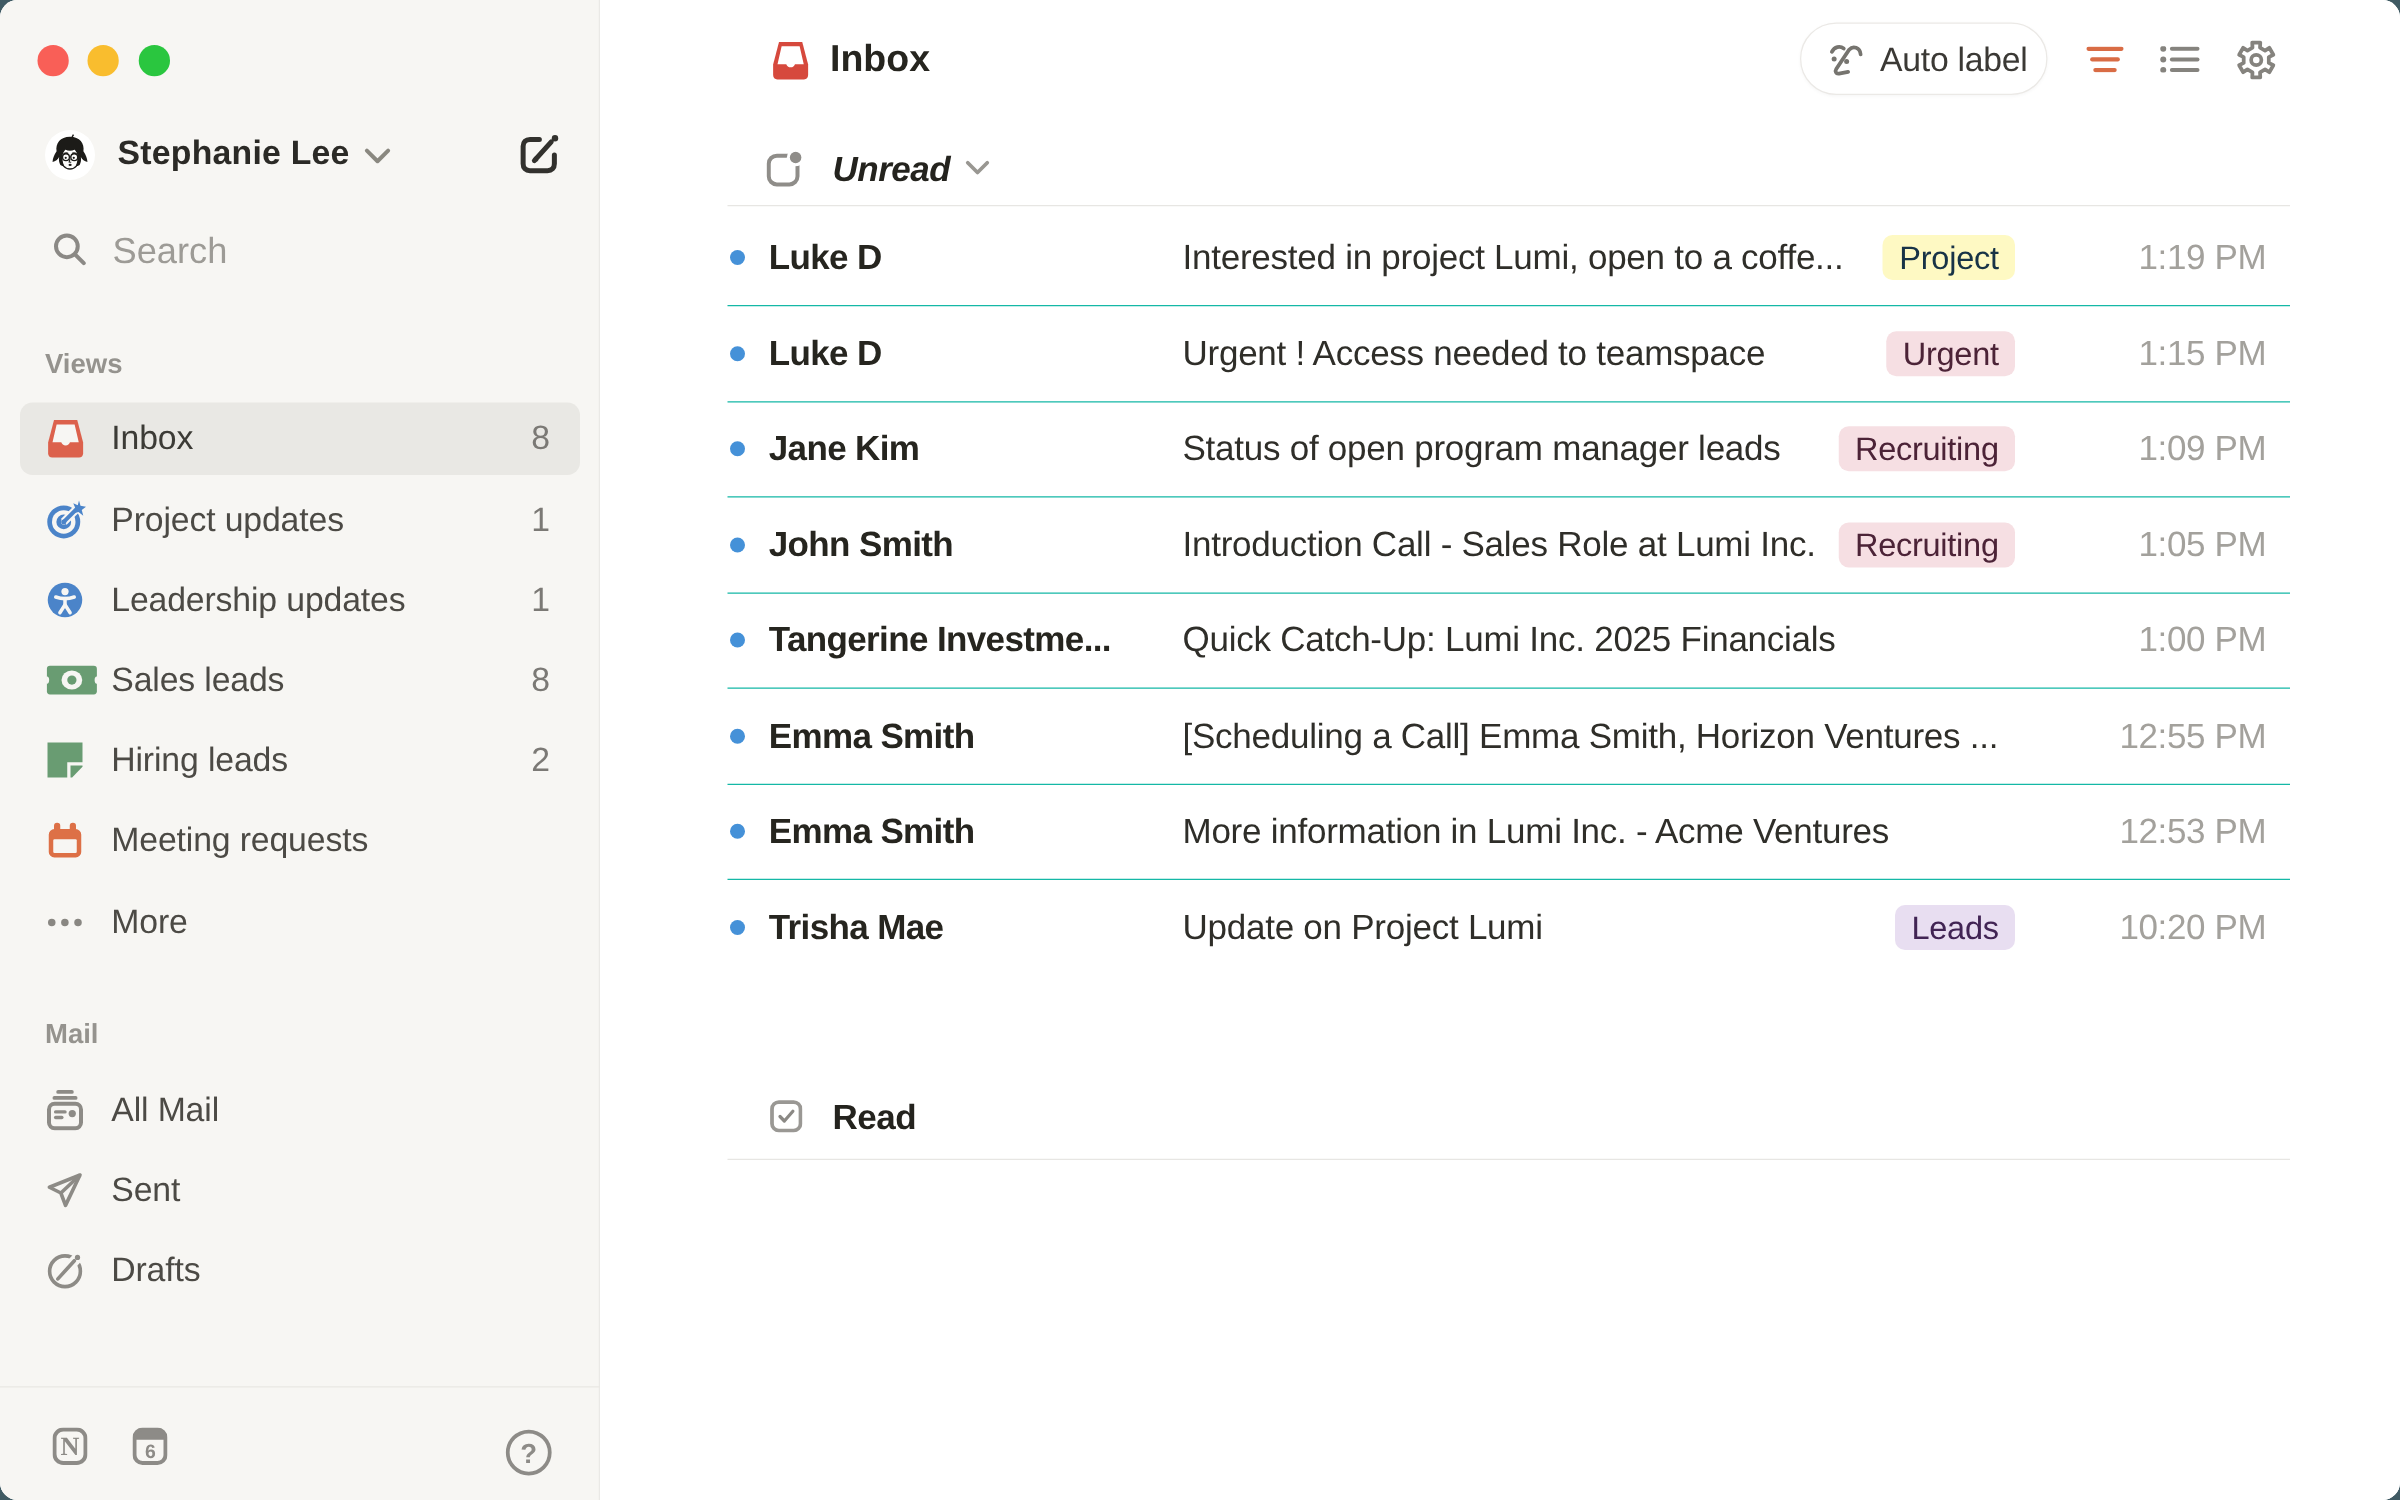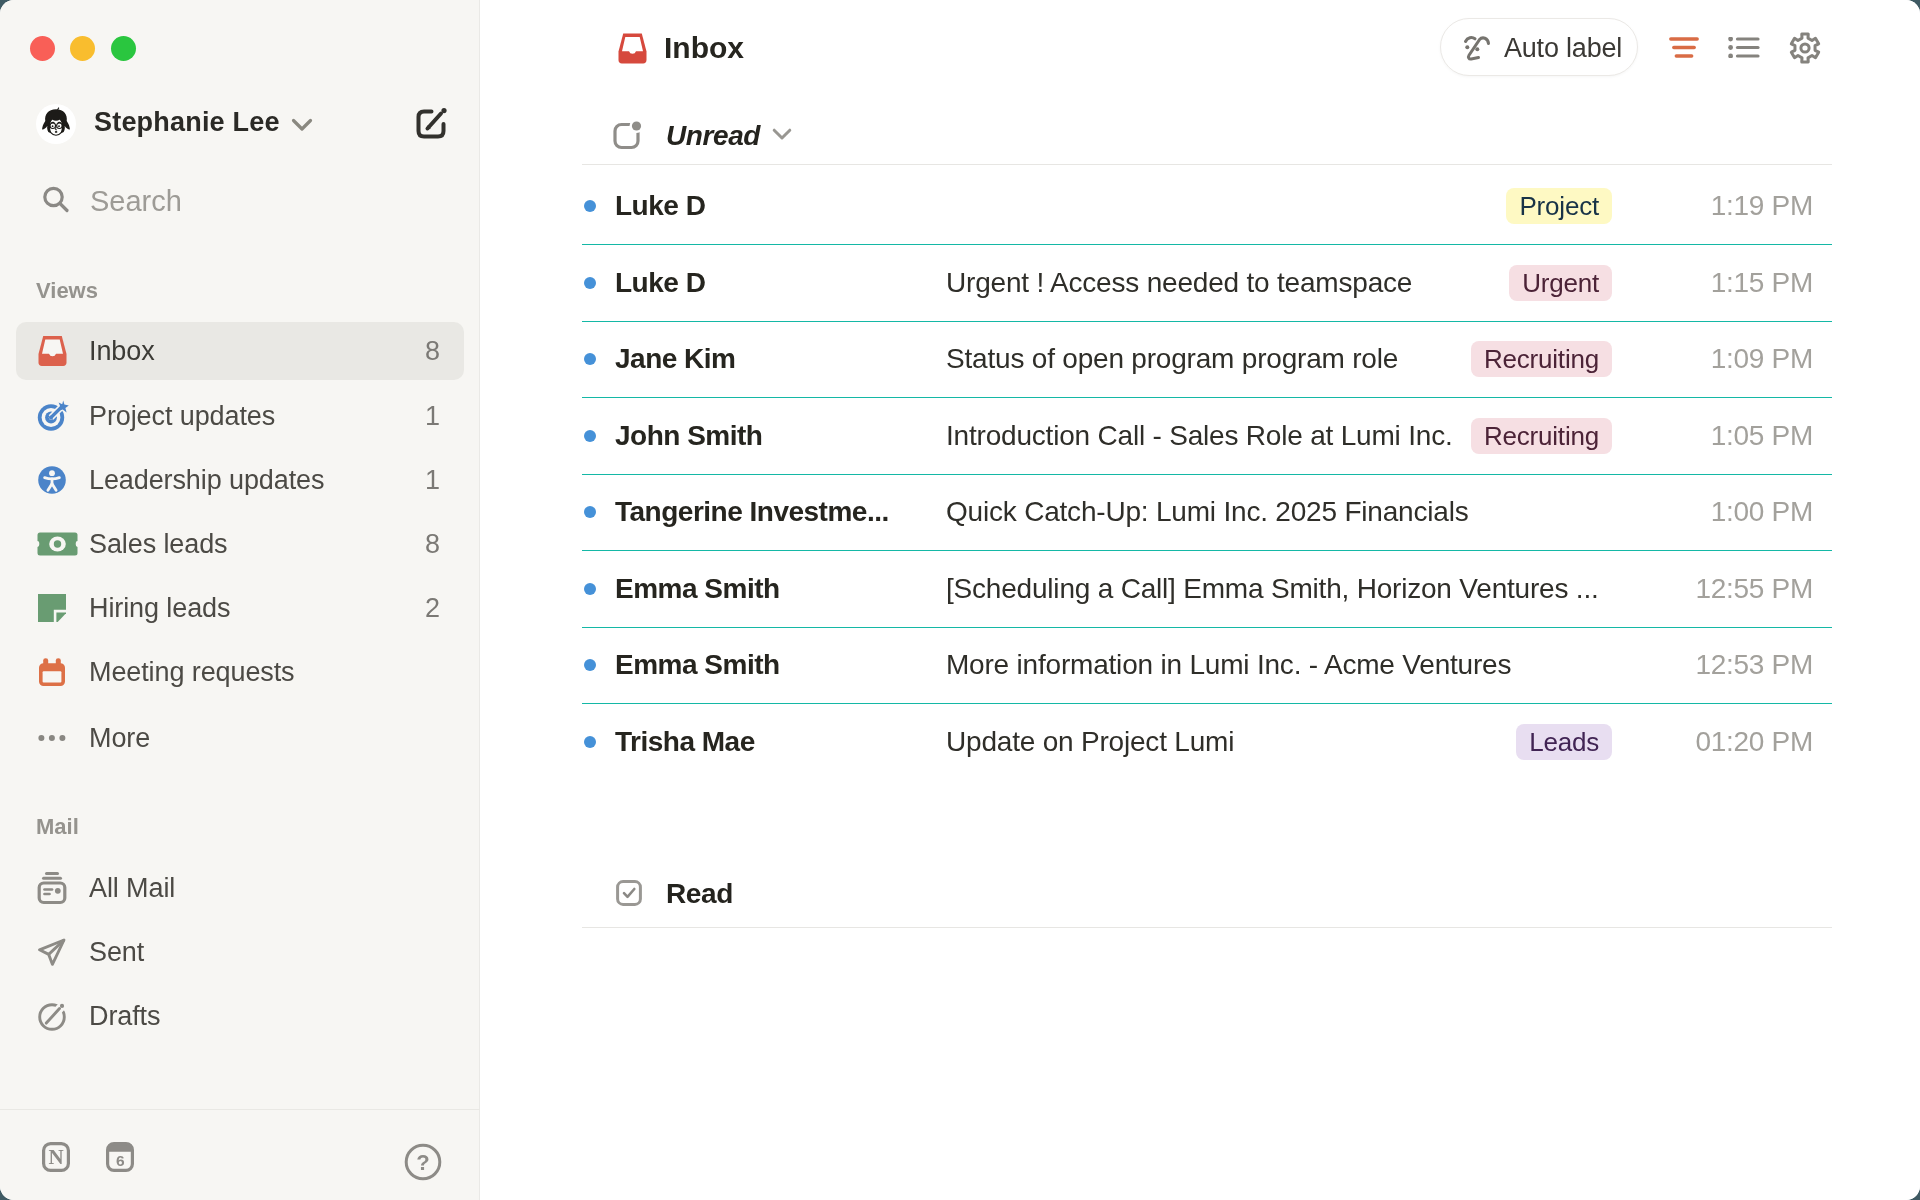--- a/index.html
+++ b/index.html
@@ -262,34 +262,35 @@
     <div class="sechead" style="left:185px; top:120px;font-style:italic;">Unread</div>
     <svg class="abs" style="left:291px; top:128px;" width="20" height="13" viewBox="0 0 20 13">
       <path d="M2.2,2.2 L10,10 L17.8,2.2" fill="none" stroke="#999792" stroke-width="3" stroke-linecap="round" stroke-linejoin="round"></path>
     </svg>
     <div class="abs" style="left:101px; top:164px; width:1250px; border-top:1px solid #e7e6e3;"></div>
 
     <div class="list">
       <div class="row">
         <div class="bdot"></div>
         <div class="sender">Luke D</div>
+        <div class="subj">Interested in project Lumi, open to a coffe...</div>
         <div class="pill blue">Project</div>
         <div class="time">1:19 PM</div>
       </div>
       <div class="row">
         <div class="bdot"></div>
         <div class="sender">Luke D</div>
         <div class="subj">Urgent ! Access needed to teamspace</div>
         <div class="pill pink">Urgent</div>
         <div class="time">1:15 PM</div>
       </div>
       <div class="row">
         <div class="bdot"></div>
         <div class="sender">Jane Kim</div>
-        <div class="subj">Status of open program program role</div>
+        <div class="subj">Status of open program manager leads</div>
         <div class="pill pink">Recruiting</div>
         <div class="time">1:09 PM</div>
       </div>
       <div class="row">
         <div class="bdot"></div>
         <div class="sender">John Smith</div>
         <div class="subj">Introduction Call - Sales Role at Lumi Inc.</div>
         <div class="pill pink">Recruiting</div>
         <div class="time">1:05 PM</div>
       </div>
@@ -309,21 +310,21 @@
         <div class="bdot"></div>
         <div class="sender">Emma Smith</div>
         <div class="subj">More information in Lumi Inc. - Acme Ventures</div>
         <div class="time">12:53 PM</div>
       </div>
       <div class="row">
         <div class="bdot"></div>
         <div class="sender">Trisha Mae</div>
         <div class="subj">Update on Project Lumi</div>
         <div class="pill purple">Leads</div>
-        <div class="time">01:20 PM</div>
+        <div class="time">10:20 PM</div>
       </div>
     </div>
 
     <svg class="abs" style="left:135px; top:880px;" width="26" height="26" viewBox="0 0 26 26">
       <rect x="1.6" y="1.6" width="22.8" height="22.8" rx="5.5" fill="none" stroke="#9a9894" stroke-width="3"></rect>
       <path d="M8,13.2 L11.5,16.8 L18.3,9" fill="none" stroke="#8b8985" stroke-width="2.6" stroke-linecap="round" stroke-linejoin="round"></path>
     </svg>
     <div class="sechead" style="left:185px; top:878px;text-align:center;">Read</div>
     <div class="abs" style="left:101px; top:927px; width:1250px; border-top:1px solid #e7e6e3;"></div>
   </div>

